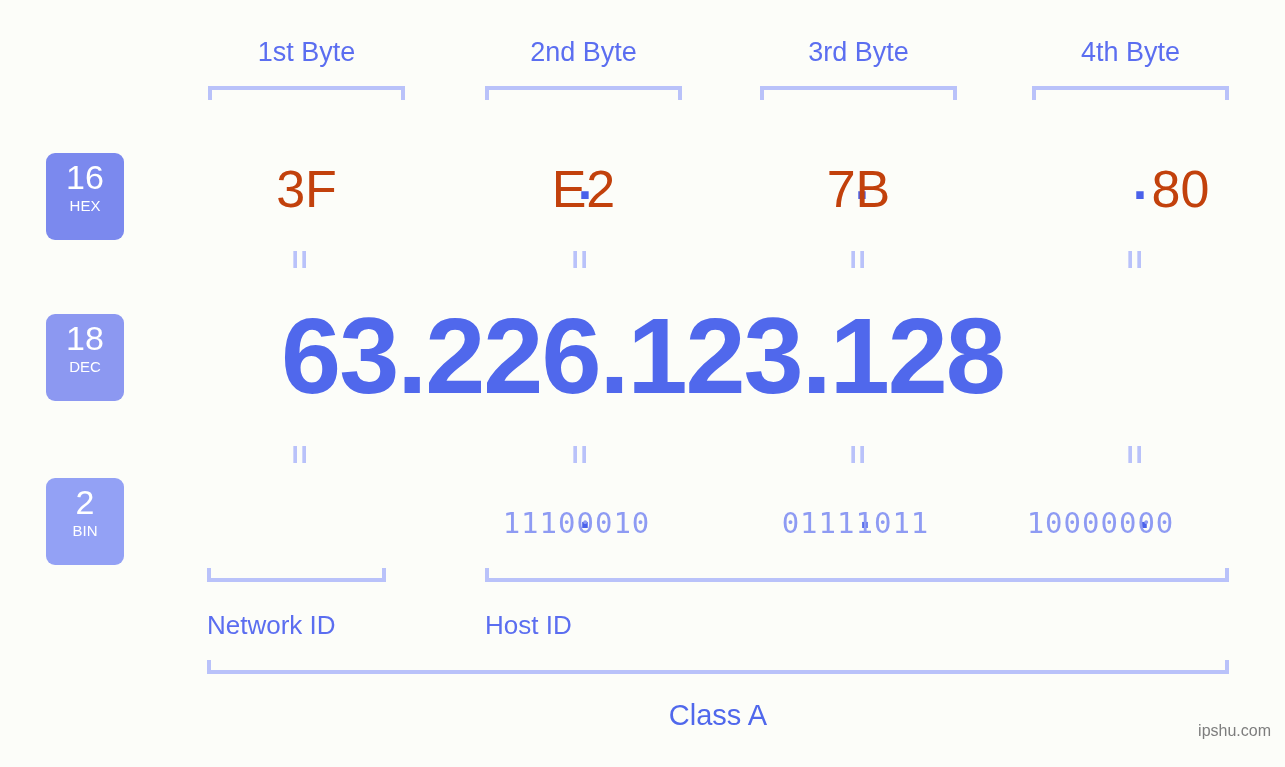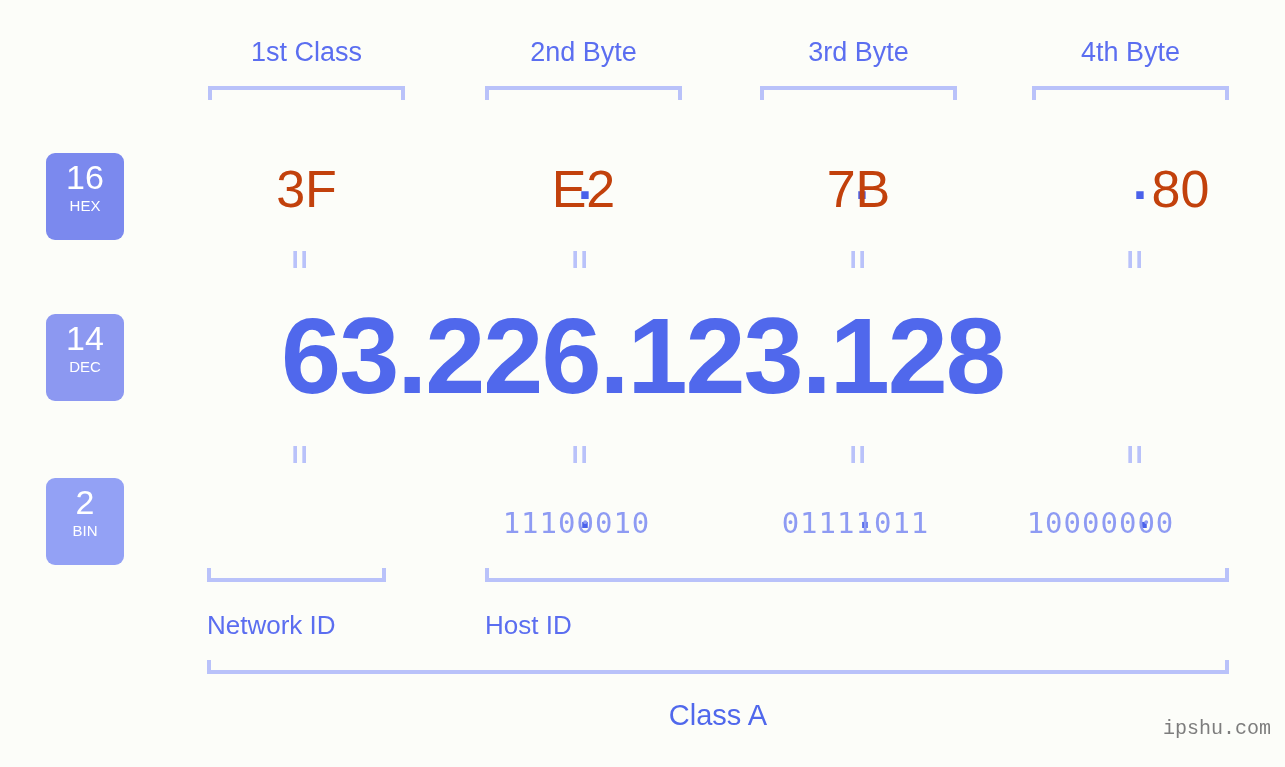--- a/index.html
+++ b/index.html
@@ -199,32 +199,32 @@
     font-size: 29px;
     color: #5068ec;
     white-space: nowrap;
   }
 
   
   .watermark {
     position: absolute;
     right: 14px;
     bottom: 27px;
-    font-family: Liberation Mono, monospace;
-    font-size: 20px;
+    font-family: Liberation Sans, sans-serif;
+    font-size: 16px;
     color: #7d7d7d;
     letter-spacing: 0px;
   }
 </style>
 </head>
 <body>
 
 <div id="diagram">
 
-  <div class="byte-label" style="left:208px; width:197px;">1st Class</div>
+  <div class="byte-label" style="left:208px; width:197px;">1st Byte</div>
   <div class="byte-label" style="left:485px; width:197px;">2nd Byte</div>
   <div class="byte-label" style="left:760px; width:197px;">3rd Byte</div>
   <div class="byte-label" style="left:1032px; width:197px;">4th Byte</div>
 
   <div class="bracket-top" style="left:208px; width:197px;"></div>
   <div class="bracket-top" style="left:485px; width:197px;"></div>
   <div class="bracket-top" style="left:760px; width:197px;"></div>
   <div class="bracket-top" style="left:1032px; width:197px;"></div>
 
   <div class="badge badge-hex">
@@ -241,21 +241,21 @@
     <div class="hex-dot" style="left:978px;">.</div>
     <div class="hex-cell" style="left:932px; width:197px;">80</div>
   </div>
 
   <div class="eq" style="left:287px; top:242px;">=</div>
   <div class="eq" style="left:567px; top:242px;">=</div>
   <div class="eq" style="left:845px; top:242px;">=</div>
   <div class="eq" style="left:1122px; top:242px;">=</div>
 
   <div class="badge badge-dec">
-    <span class="num">14</span>
+    <span class="num">18</span>
     <span class="abbr">DEC</span>
   </div>
 
   <div class="dec-row"><span>63</span><span class="dsep">.</span><span>226</span><span class="dsep">.</span><span>123</span><span class="dsep">.</span><span>128</span></div>
 
   <div class="eq" style="left:287px; top:437px;">=</div>
   <div class="eq" style="left:567px; top:437px;">=</div>
   <div class="eq" style="left:845px; top:437px;">=</div>
   <div class="eq" style="left:1122px; top:437px;">=</div>
 

